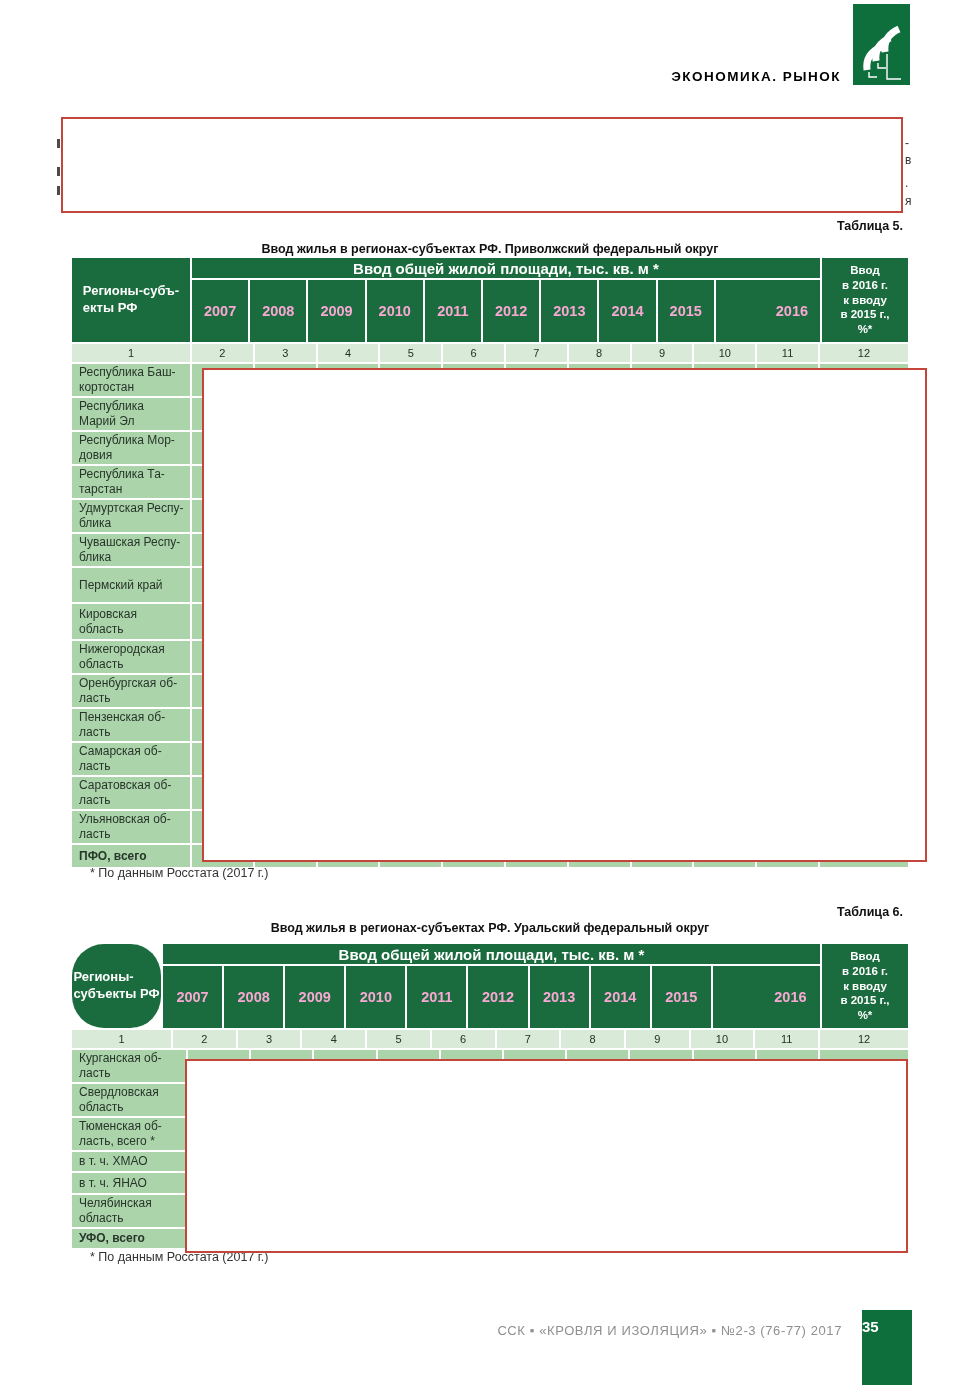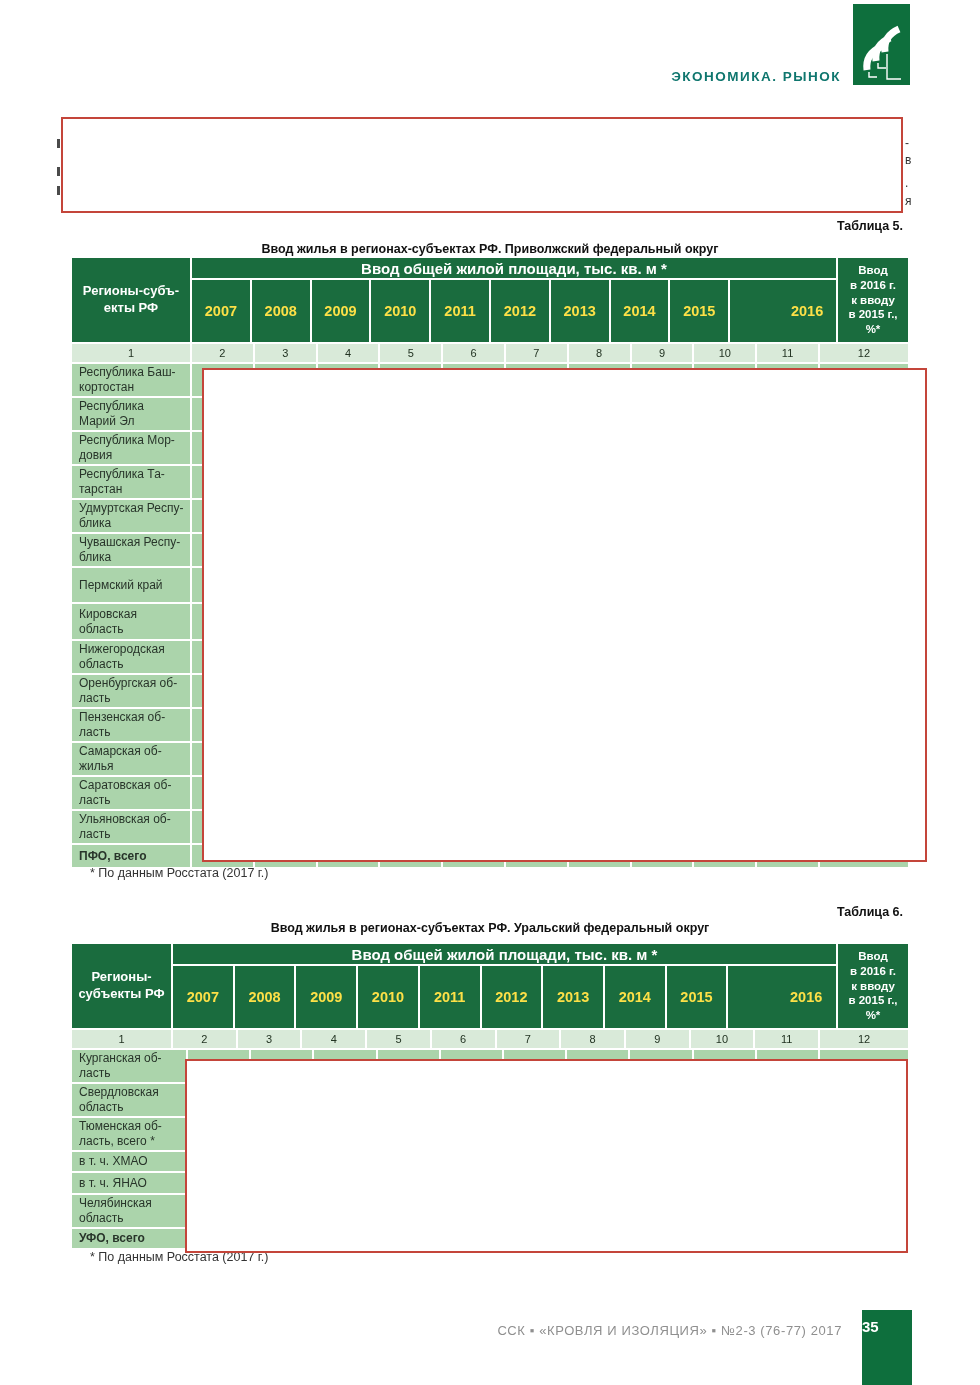--- a/index.html
+++ b/index.html
@@ -1,21 +1,21 @@
 <!DOCTYPE html>
 <html><head>
 <meta charset="utf-8">
 <style>
   html,body{margin:0;padding:0;background:#e8e8e8;}
   #page{position:relative;width:980px;height:1385px;background:#ffffff;overflow:hidden;
         font-family:"Liberation Sans", sans-serif;color:#222;}
 
   
   .logo{position:absolute;left:853px;top:4px;width:57px;height:81px;background:#0e6f3d;}
-  .section-label{position:absolute;top:69px;right:139px;color:#0f766e;font-weight:bold;
+  .section-label{position:absolute;top:69px;right:139px;color:#000000;font-weight:bold;
         font-size:13.5px;letter-spacing:1.5px;}
 
   
   .redact{position:absolute;background:#ffffff;border:2px solid #c4453a;box-sizing:border-box;z-index:5;}
   .box1{left:61px;top:117px;width:842px;height:96px;}
   .box2{left:202px;top:368px;width:725px;height:494px;}
   .box3{left:185px;top:1059px;width:723px;height:194px;}
   .frag{position:absolute;left:905px;font-size:12px;color:#333;z-index:6;}
   .stub{position:absolute;left:57px;width:3px;height:9px;background:#4a4a4a;}
 
@@ -23,29 +23,29 @@
   .tbl-label{position:absolute;right:77px;font-size:12.5px;font-weight:bold;color:#111;}
   .tbl-title{position:absolute;left:72px;width:836px;text-align:center;font-size:12.5px;
         font-weight:bold;color:#111;}
   .footnote{position:absolute;left:90px;font-size:12.5px;color:#333;}
 
   
   .tbl{position:absolute;left:72px;width:836px;}
   .thead{display:flex;height:84px;}
   .th-region{width:120px;box-sizing:border-box;background:#1a6c3e;border-right:2px solid #fff;
         color:#fff;font-weight:bold;font-size:13px;display:flex;align-items:center;
-        justify-content:center;text-align:center;white-space:pre-line;line-height:1.3;}
+        justify-content:center;text-align:left;white-space:pre-line;line-height:1.3;}
   .th-mid{flex:1;display:flex;flex-direction:column;}
   .th-span{height:22px;box-sizing:border-box;background:#1a6c3e;border-bottom:2px solid #fff;
         color:#fff;font-weight:bold;font-size:15px;display:flex;align-items:center;justify-content:center;}
   .th-years{flex:1;display:flex;}
-  .th-year{flex:1;background:#1a6c3e;border-right:2px solid #fff;color:#fde047;font-weight:bold;
+  .th-year{flex:1;background:#1a6c3e;border-right:2px solid #fff;color:#f9a8d4;font-weight:bold;
         font-size:14.5px;display:flex;align-items:center;justify-content:center;box-sizing:border-box;}
   .th-years .th-year:last-child{border-right:none;padding-left:48px;}
-  .th-ratio{width:72px;box-sizing:border-box;background:#1a6c3e;border-left:2px solid #fff;
+  .th-ratio{width:88px;box-sizing:border-box;background:#1a6c3e;border-left:2px solid #fff;
         color:#fff;font-weight:bold;font-size:11.5px;display:flex;align-items:center;
         justify-content:center;text-align:center;white-space:pre-line;line-height:1.3;}
 
   .tnums{display:flex;height:18px;margin-top:2px;}
   .tn{flex:1;background:#d9ead9;border-right:2px solid #fff;box-sizing:border-box;
         font-size:11px;color:#223322;display:flex;align-items:center;justify-content:center;}
   .tn-first{flex:0 0 120px;}
   .tn-last{flex:0 0 88px;border-right:none;}
 
   .trow{display:flex;margin-top:2px;}
@@ -59,21 +59,21 @@
 
   .rh-std{height:32px;}
   .rh-perm{height:34px;}
   .rh-kir{height:35px;}
   .rh-total{height:22px;}
   .rh-sm{height:19px;}
   .rh-sm2{height:20px;}
 
   #t5{top:258px;}
   #t6{top:944px;}
-  #t6 .th-region{width:101px;}
+  #t6 .th-region{width:91px;border-radius:32px;}
   #t6 .tn-first{flex-basis:101px;}
   #t6 .region{width:116px;}
 
   .l5{top:219px;}  .t5t{top:242px;}  .f5{top:866px;}
   .l6{top:905px;margin-left:28px;}  .t6t{top:921px;}  .f6{top:1250px;z-index:1;}
 
   
   .imprint{position:absolute;top:1323px;right:138px;color:#8f8f8f;font-size:13px;letter-spacing:0.6px;}
   .pagenum{position:absolute;left:862px;top:1310px;width:50px;height:75px;background:#0e6f3d;
         color:#fff;font-weight:bold;font-size:15px;box-sizing:border-box;padding-top:8px;}
@@ -328,21 +328,21 @@
           <div class="dcell"></div>
           <div class="dcell"></div>
           <div class="dcell"></div>
           <div class="dcell"></div>
           <div class="dcell"></div>
           <div class="dcell dlast"></div>
         </div>
       </div>
     <div class="trow rh-std">
         <div class="region">Самарская об-
-жилья</div>
+ласть</div>
         <div class="data-strip">
           <div class="dcell"></div>
           <div class="dcell"></div>
           <div class="dcell"></div>
           <div class="dcell"></div>
           <div class="dcell"></div>
           <div class="dcell"></div>
           <div class="dcell"></div>
           <div class="dcell"></div>
           <div class="dcell"></div>

